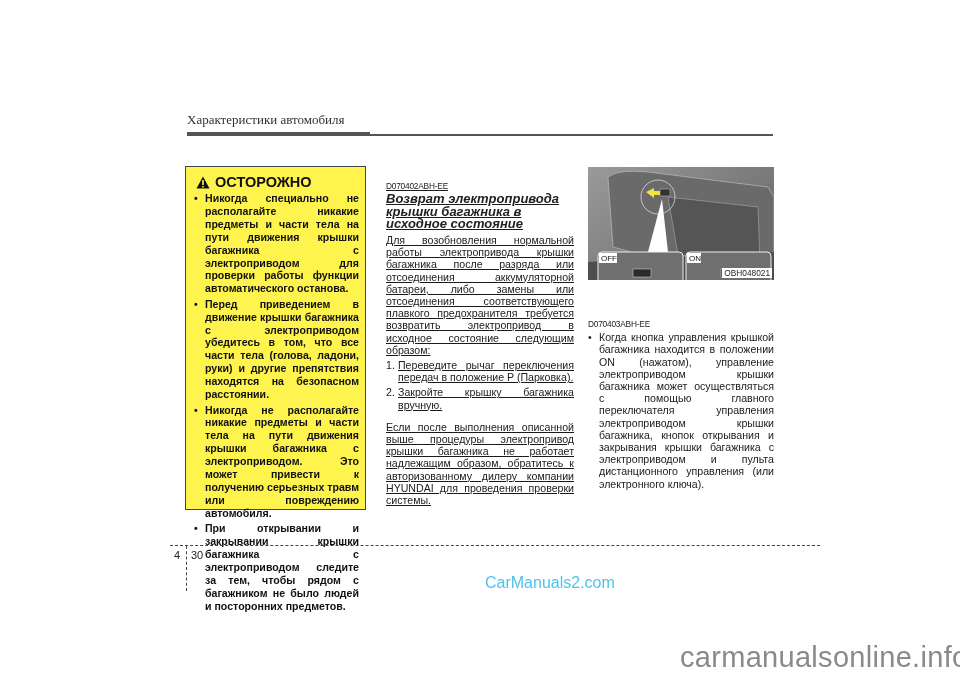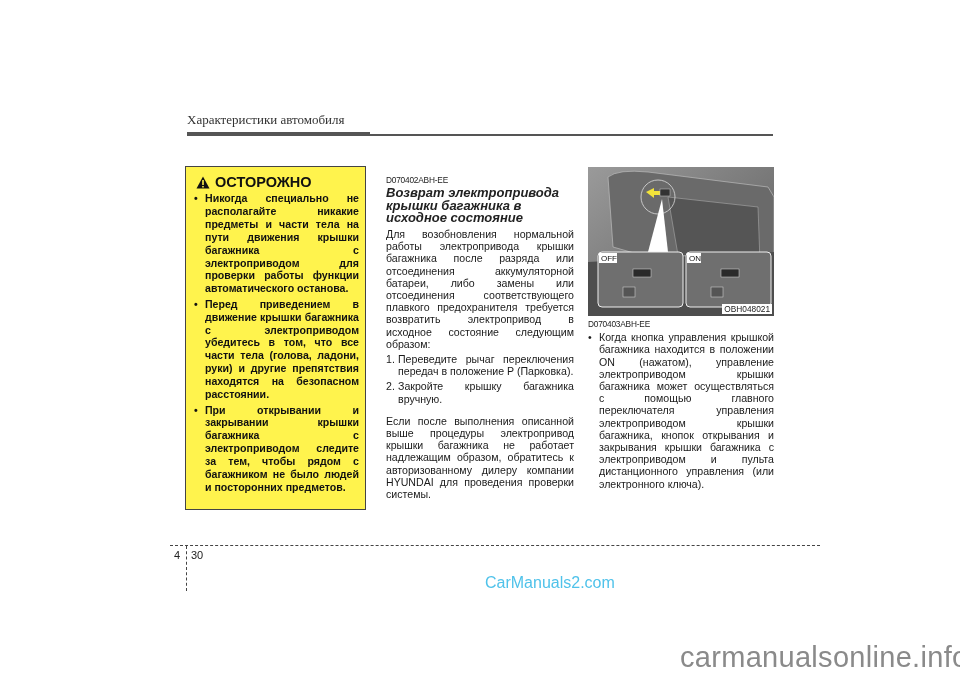--- a/index.html
+++ b/index.html
@@ -10,29 +10,29 @@
   .page-header .bar-thick { position:absolute; left:0; top:20px; width:183px; height:4px; background:#555; }
   .page-header .bar-thin { position:absolute; left:183px; top:22px; width:403px; height:2px; background:#555; }
 
   .warning-box { position:absolute; left:185px; top:166px; width:181px; height:344px; background:#fff34d; border:1.5px solid #444; box-sizing:border-box; padding:5px 6px 6px 7px; }
   .warning-title { display:flex; align-items:center; font-weight:bold; font-size:14.5px; margin:2px 0 2px 3px; color:#111; }
   .warning-title .tri { display:inline-block; width:14px; height:13px; margin-right:5px; }
   .warning-list { list-style:none; margin:0; padding:0; }
   .warning-list li { position:relative; padding-left:12px; font-weight:bold; font-size:10.6px; line-height:12.9px; text-align:justify; text-align-last:left; margin-bottom:2.5px; color:#111; }
   .warning-list li::before { content:"•"; position:absolute; left:1px; top:0; }
 
-  .col2 { position:absolute; left:386px; top:174px; width:188px; font-size:10.6px; line-height:12.2px; color:#1a1a1a; }
+  .col2 { position:absolute; left:386px; top:180px; width:188px; font-size:10.6px; line-height:12.2px; color:#1a1a1a;text-decoration:underline; }
   .code { font-size:8.3px; letter-spacing:-0.2px; margin-bottom:1px; color:#222; }
   .sec-title { font-weight:bold; font-style:italic; font-size:13px; line-height:12.6px; color:#222; margin-bottom:3px; }
   .para { text-align:justify; text-align-last:left; margin:0 0 3px 0; }
   .num-list { list-style:none; padding:0; margin:0 0 10px 0; }
   .num-list li { position:relative; padding-left:12px; text-align:justify; margin-bottom:3px; }
   .num-list li .n { position:absolute; left:0; top:0; }
 
-  .photo { position:absolute; left:588px; top:167px; width:186px; height:149px; background:#84cc16; overflow:hidden; }
+  .photo { position:absolute; left:588px; top:167px; width:186px; height:113px; background:#84cc16; overflow:hidden; }
   .photo svg { display:block; }
   .photo-caption { position:absolute; right:2px; bottom:2px; background:#fff; font-size:8.3px; padding:0 2px; color:#222; }
 
   .col3 { position:absolute; left:588px; top:318px; width:186px; font-size:10.6px; line-height:12.2px; color:#1a1a1a; }
   .bul-list { list-style:none; padding:0; margin:0; }
   .bul-list li { position:relative; padding-left:11px; text-align:justify; text-align-last:left; }
   .bul-list li::before { content:"•"; position:absolute; left:0; top:0; }
 
   .footer-dash-h { position:absolute; left:170px; top:545px; width:650px; border-top:1.5px dashed #444; }
   .footer-dash-v { position:absolute; left:186px; top:546px; height:45px; border-left:1.5px dashed #444; }
@@ -56,20 +56,21 @@
     <svg class="tri" viewBox="0 0 14 13">
       <polygon points="7,0.5 13.5,12.5 0.5,12.5" fill="#111"></polygon>
       <rect x="6.2" y="4" width="1.6" height="5" fill="#fff34d"></rect>
       <rect x="6.2" y="10" width="1.6" height="1.5" fill="#fff34d"></rect>
     </svg>
     <span>ОСТОРОЖНО</span>
   </div>
   <ul class="warning-list">
     <li>Никогда специально не располагайте никакие предметы и части тела на пути движения крышки багажника с электроприводом для проверки работы функции автоматического останова.</li>
     <li>Перед приведением в движение крышки багажника с электроприводом убедитесь в том, что все части тела (голова, ладони, руки) и другие препятствия находятся на безопасном расстоянии.</li>
+    <li>Никогда не располагайте никакие предметы и части тела на пути движения крышки багажника с электроприводом. Это может привести к получению серьезных травм или повреждению автомобиля.</li>
     <li>При открывании и закрывании крышки багажника с электроприводом следите за тем, чтобы рядом с багажником не было людей и посторонних предметов.</li>
   </ul>
 </div>
 
 <div class="col2">
   <div class="code">D070402ABH-EE</div>
   <div class="sec-title">Возврат электропривода крышки багажника в исходное состояние</div>
   <p class="para">Для возобновления нормальной работы электропривода крышки багажника после разряда или отсоединения аккумуляторной батареи, либо замены или отсоединения соответствующего плавкого предохранителя требуется возвратить электропривод в исходное состояние следующим образом:</p>
   <ul class="num-list">
     <li>

